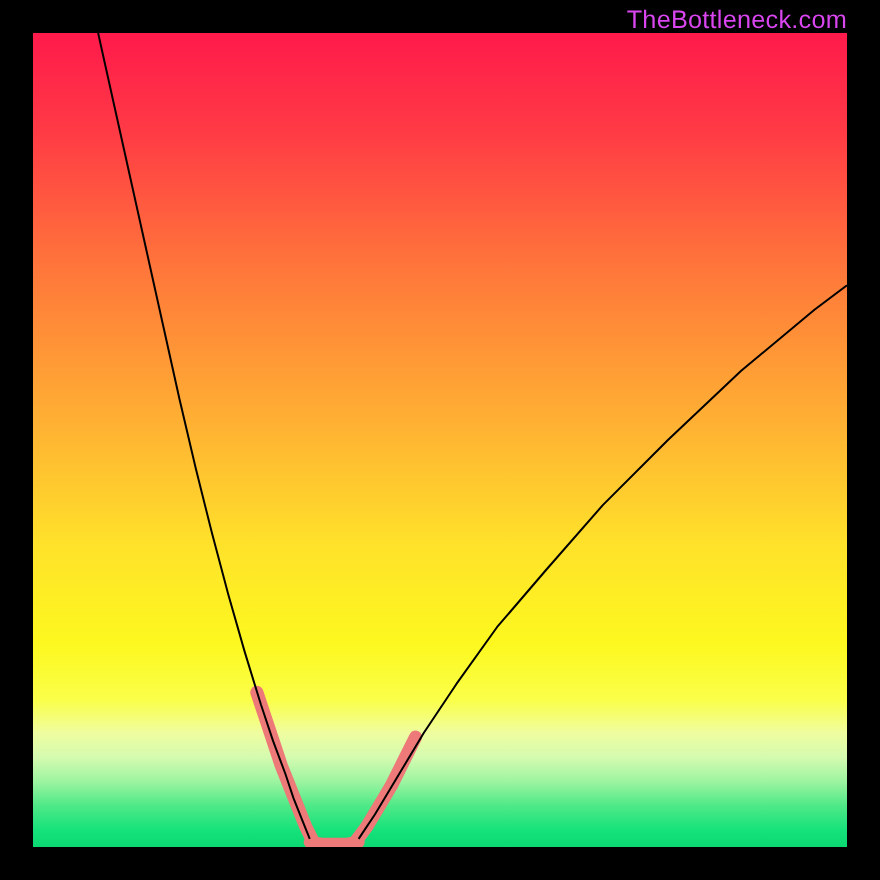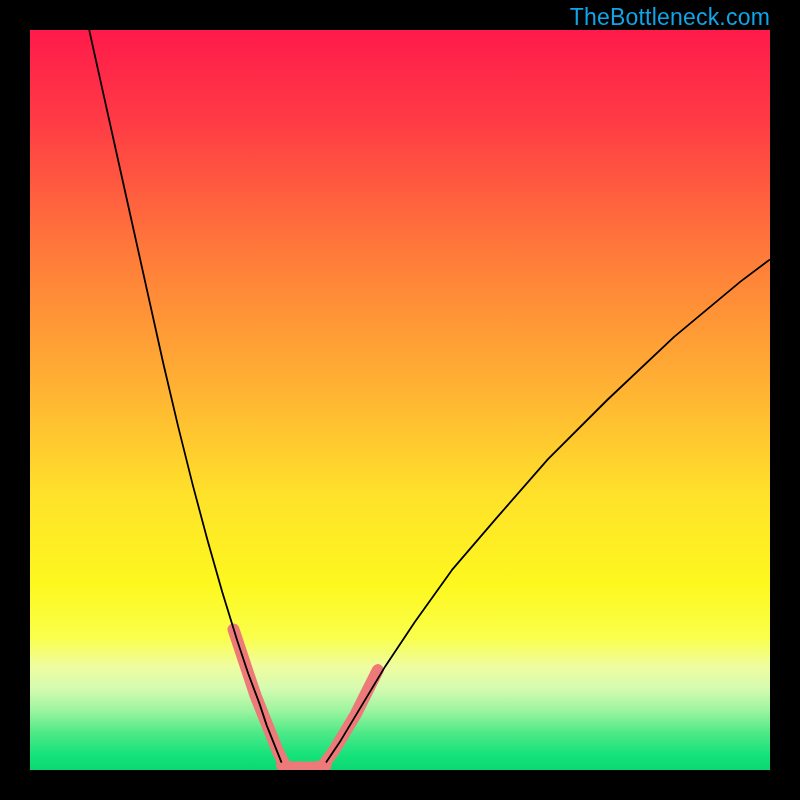--- a/index.html
+++ b/index.html
@@ -31,21 +31,21 @@
     right: 0;
     bottom: 0;
   }
   svg.curve {
     position: absolute;
     left: 0;
     top: 0;
   }
   #watermark {
     position: absolute;
-    color: #0ea5e9;
+    color: #d946ef;
     font-size: 23px;
     font-weight: 400;
     letter-spacing: 0.2px;
     white-space: nowrap;
   }
 </style>
 </head>
 <body>
 
 <div id="frame">

